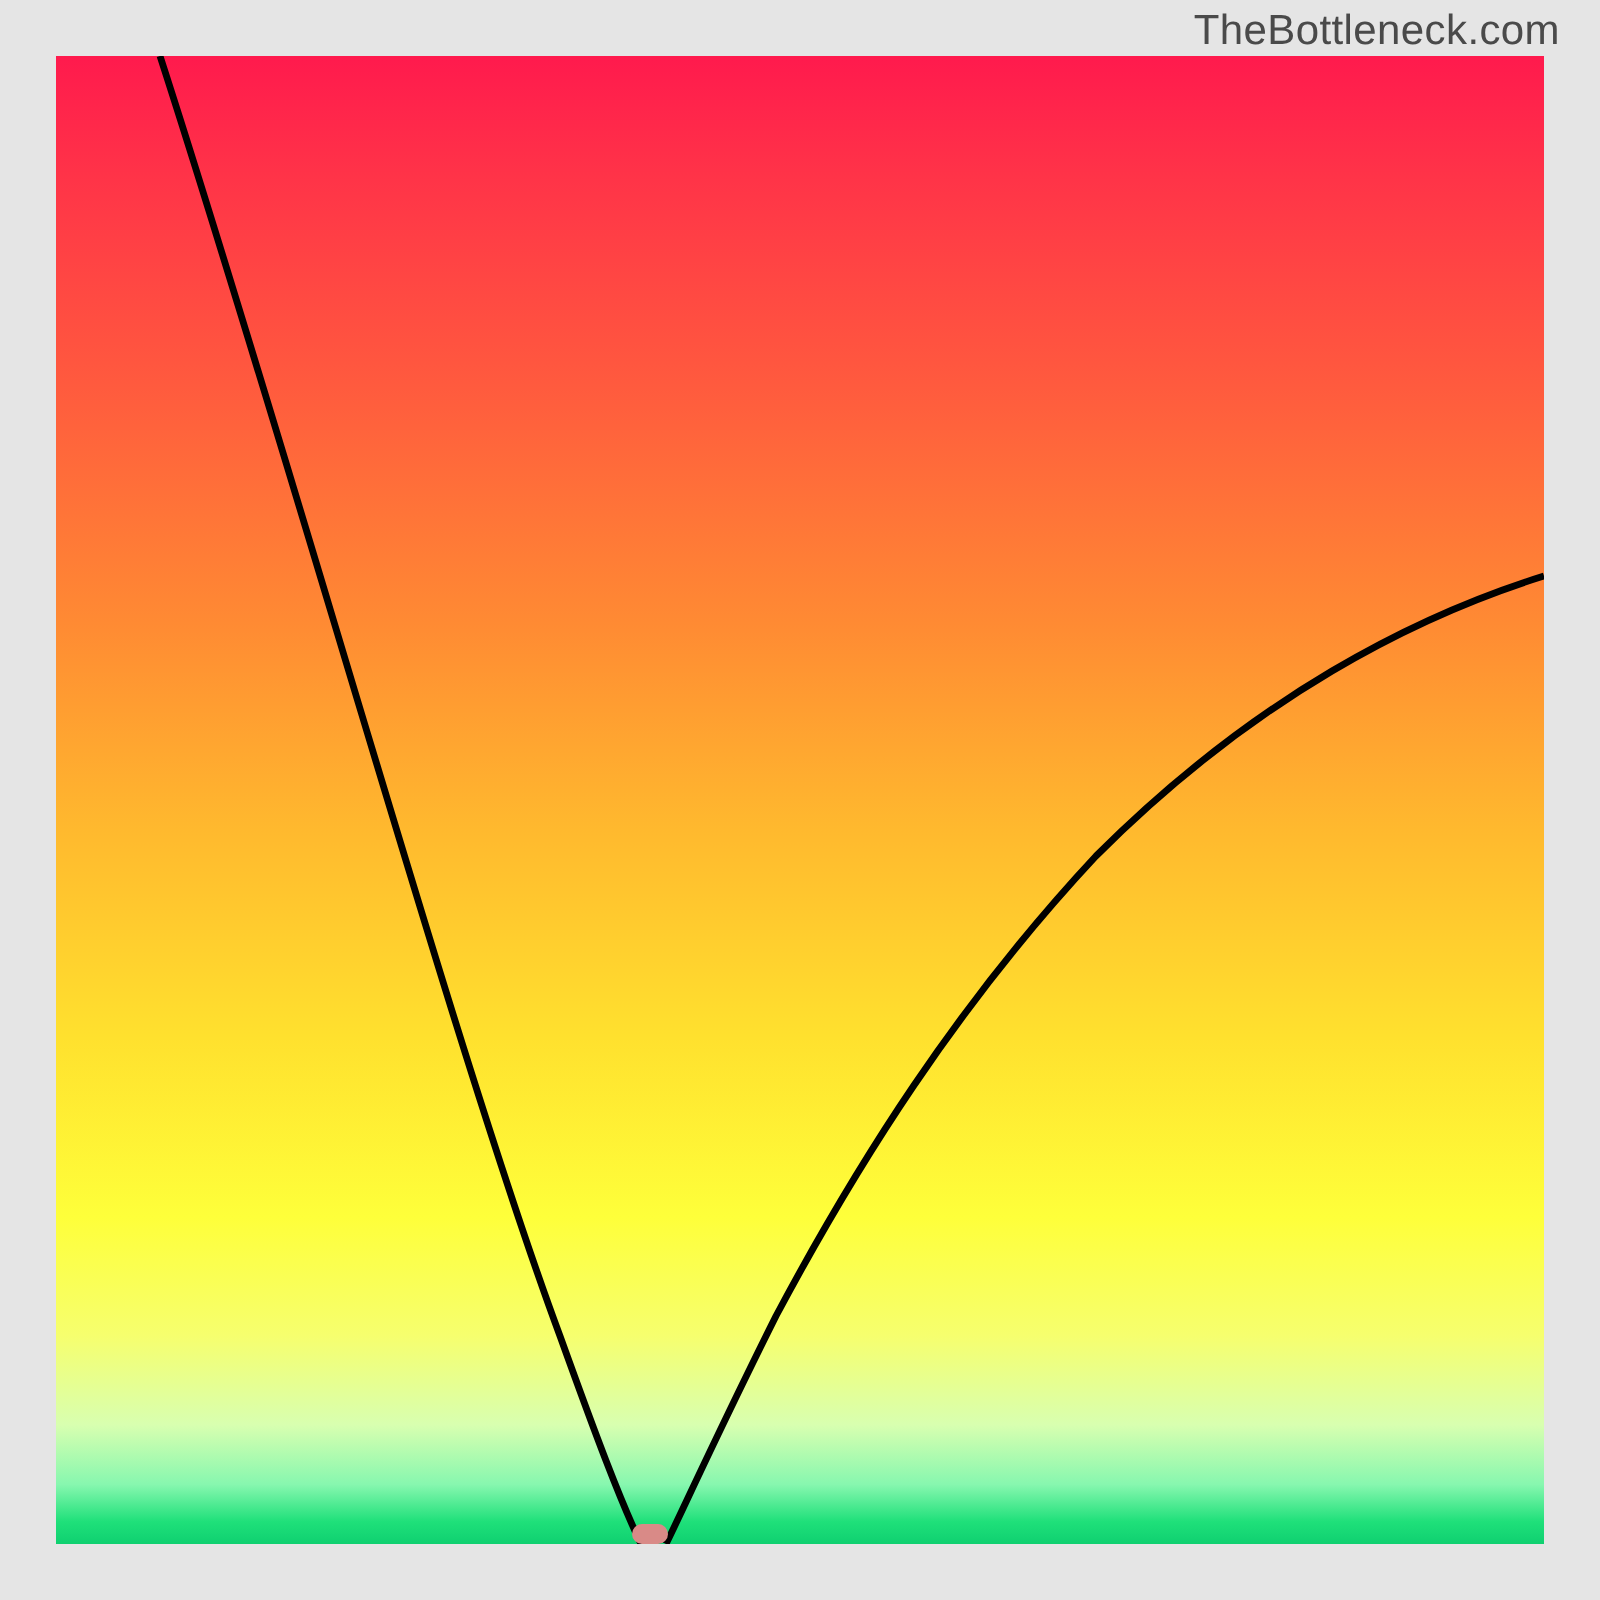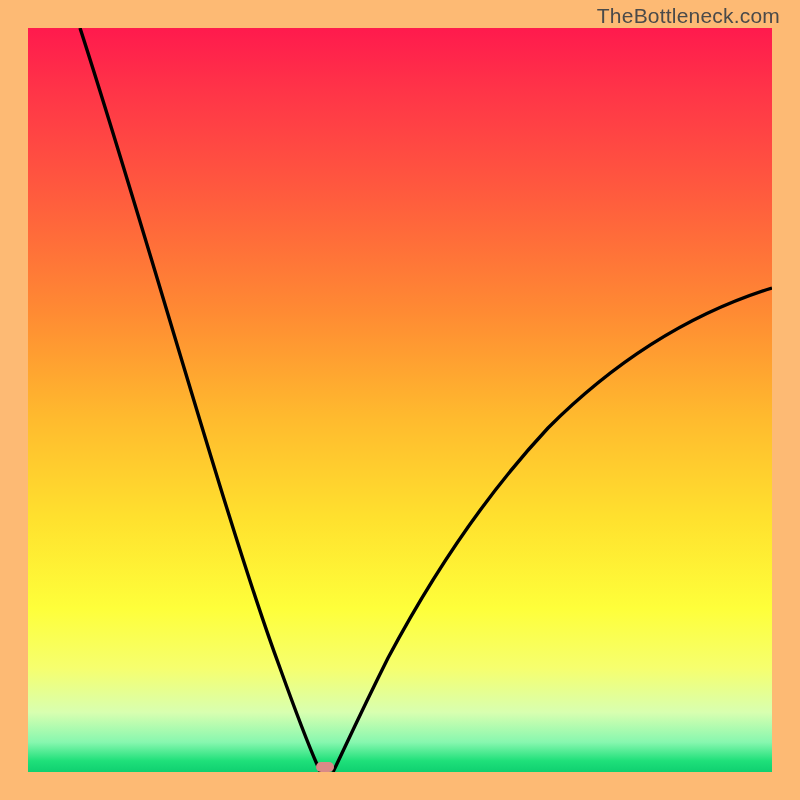--- a/index.html
+++ b/index.html
@@ -7,21 +7,21 @@
     padding: 0;
     width: 800px;
     height: 800px;
     overflow: hidden;
     background: #000;
     font-family: Arial, Helvetica, sans-serif;
   }
   .frame {
     position: absolute;
     inset: 0;
-    background: #fdba74;
+    background: #e5e5e5;
   }
   .plot-area {
     position: absolute;
     left: 28px;
     top: 28px;
     width: 744px;
     height: 744px;
     overflow: hidden;
   }
   .gradient-bg {

